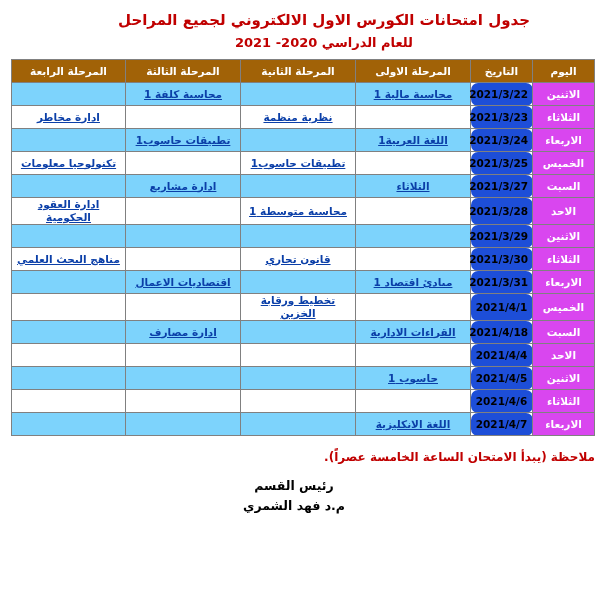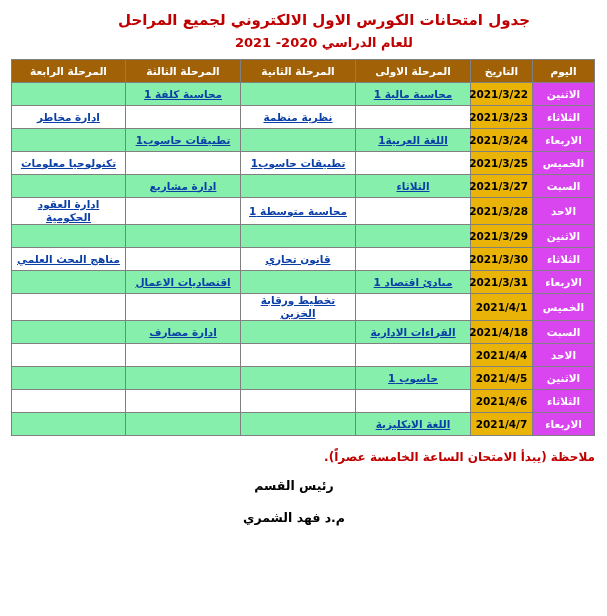--- a/index.html
+++ b/index.html
@@ -68,27 +68,28 @@
   col.c-s2     { width: 115px; }
   col.c-s3     { width: 115px; }
   col.c-s4     { width: 114px; }
   td.day-cell {
     background: #d946ef;
     color: #ffffff;
     font-weight: bold;
     font-size: 10.5px;
   }
   td.date-cell {
-    background: #eab308;
+    background: #1d4ed8;
     color: #000000;
     font-weight: bold;
     font-size: 10.5px;
+    border-radius: 7px;
   }
   tr.shade td.subject-cell {
-    background: #86efac;
+    background: #7dd3fc;
   }
   td.subject-cell {
     background: #ffffff;
     color: #0b3fa8;
     font-weight: bold;
     text-decoration: underline;
     font-size: 10.5px;
   }
   td.subject-cell.empty {
     text-decoration: none;
@@ -103,21 +104,21 @@
   .signature {
     margin-top: 12px;
     text-align: center;
     color: #000000;
     font-weight: bold;
     font-size: 12.5px;
     line-height: 20px;
     padding-right: 60px;
   }
   .signature div {
-    margin: 12px auto;
+    margin: 0 auto;
     width: 250px;
   }
 </style>
 </head>
 <body>
 
 <div class="page">
 
   <div class="title-block">
     <div class="title-main">جدول امتحانات الكورس الاول الالكتروني لجميع المراحل</div>

